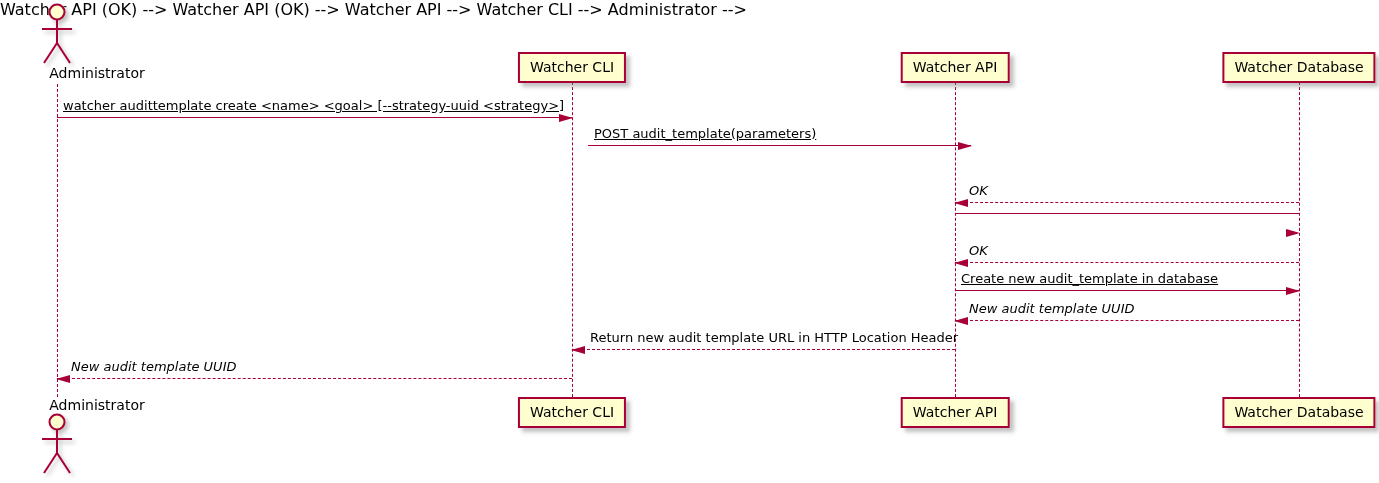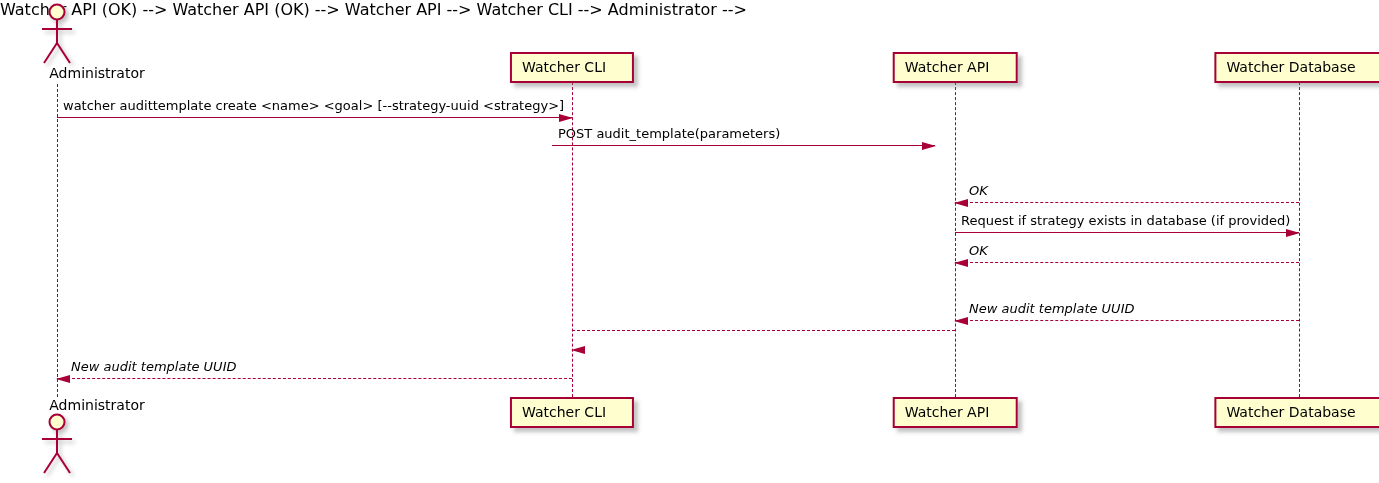--- a/index.html
+++ b/index.html
@@ -10,33 +10,33 @@
   }
   html,body{margin:0;padding:0;background:#ffffff;}
   #canvas{
     position:relative;width:1379px;height:483px;background:#ffffff;overflow:hidden;
     font-family:"DejaVu Sans","Liberation Sans",sans-serif;color:var(--text-color);
   }
   .lifeline{position:absolute;width:0;border-left:1px dashed var(--accent);}
   .pbox{
     position:absolute;transform:translateX(-50%);
     background:var(--participant-fill);border:2px solid var(--accent);
-    padding:5px 26px 6px 10px;font-size:14px;line-height:16px;white-space:nowrap;
+    padding:5px 10px 6px 10px;font-size:14px;line-height:16px;white-space:nowrap;
     box-shadow:4px 4px 4px var(--shadow);z-index:3;
   }
   .actor-label{
     position:absolute;transform:translateX(-50%);font-size:14px;line-height:15px;
     white-space:nowrap;z-index:3;margin-left:40px;
   }
   .actor-figure{position:absolute;z-index:3;filter:drop-shadow(3px 3px 2px var(--shadow));}
   .msg{position:absolute;height:20px;z-index:2;}
   .msg-text{
     font-size:13px;line-height:15px;height:15px;margin-bottom:4px;white-space:nowrap;
   }
-  .pad-fwd{padding-left:6px;}
+  .pad-fwd{padding-left:6px;text-decoration:underline;}
   .pad-rep{padding-left:14px;font-style:italic;}
   .pad-rep-wide{padding-left:18px;}
   .msg-line{height:0;}
   .line-solid{border-top:1.5px solid var(--accent);}
   .line-dashed{border-top:1.5px dashed var(--accent);}
   .ah{position:absolute;width:0;height:0;bottom:-4px;}
   .ah-right{right:-1px;border-left:14px solid var(--accent);border-top:4px solid transparent;border-bottom:4px solid transparent;}
   .ah-left{left:-1px;border-right:14px solid var(--accent);border-top:4px solid transparent;border-bottom:4px solid transparent;}
 </style>
 </head>
@@ -81,60 +81,65 @@
   <div class="pbox" style="left:1299px;top:397px;">Watcher Database</div>
 
   
   <div class="msg" style="left:57px;top:98px;width:515px;">
     <div class="msg-text pad-fwd">watcher audittemplate create &lt;name&gt; &lt;goal&gt; [--strategy-uuid &lt;strategy&gt;]</div>
     <div class="msg-line line-solid"></div>
     <div class="ah ah-right"></div>
   </div>
 
   
-  <div class="msg" style="left:552px;top:126px;width:383px;">
+  <div class="msg" style="left:588px;top:126px;width:383px;">
     <div class="msg-text pad-fwd">POST audit_template(parameters)</div>
     <div class="msg-line line-solid"></div>
     <div class="ah ah-right"></div>
   </div>
 
   
 
    Watcher API (OK) --&gt;
   <div class="msg" style="left:955px;top:183px;width:344px;">
     <div class="msg-text pad-rep">OK</div>
     <div class="msg-line line-dashed"></div>
     <div class="ah ah-left"></div>
   </div>
 
   
   <div class="msg" style="left:955px;top:213px;width:344px;">
-    <div class="msg-text pad-fwd">Request if strategy exists in database (if provided)</div>
     <div class="msg-line line-solid"></div>
     <div class="ah ah-right"></div>
   </div>
 
    Watcher API (OK) --&gt;
   <div class="msg" style="left:955px;top:243px;width:344px;">
     <div class="msg-text pad-rep">OK</div>
     <div class="msg-line line-dashed"></div>
     <div class="ah ah-left"></div>
   </div>
 
   
+  <div class="msg" style="left:955px;top:271px;width:344px;">
+    <div class="msg-text pad-fwd">Create new audit_template in database</div>
+    <div class="msg-line line-solid"></div>
+    <div class="ah ah-right"></div>
+  </div>
 
    Watcher API --&gt;
   <div class="msg" style="left:955px;top:301px;width:344px;">
     <div class="msg-text pad-rep">New audit template UUID</div>
     <div class="msg-line line-dashed"></div>
     <div class="ah ah-left"></div>
   </div>
 
    Watcher CLI --&gt;
   <div class="msg" style="left:572px;top:330px;width:383px;">
+    <div class="msg-text pad-rep-wide">Return new audit template URL in HTTP Location Header</div>
     <div class="msg-line line-dashed"></div>
     <div class="ah ah-left"></div>
   </div>
 
    Administrator --&gt;
   <div class="msg" style="left:57px;top:359px;width:515px;">
     <div class="msg-text pad-rep">New audit template UUID</div>
     <div class="msg-line line-dashed"></div>
     <div class="ah ah-left"></div>
   </div>

